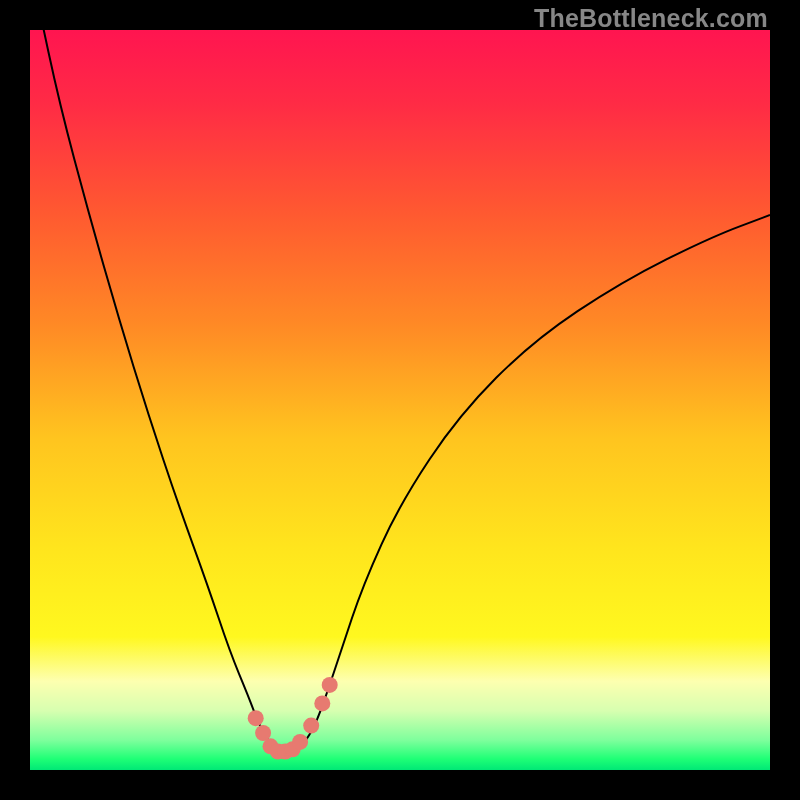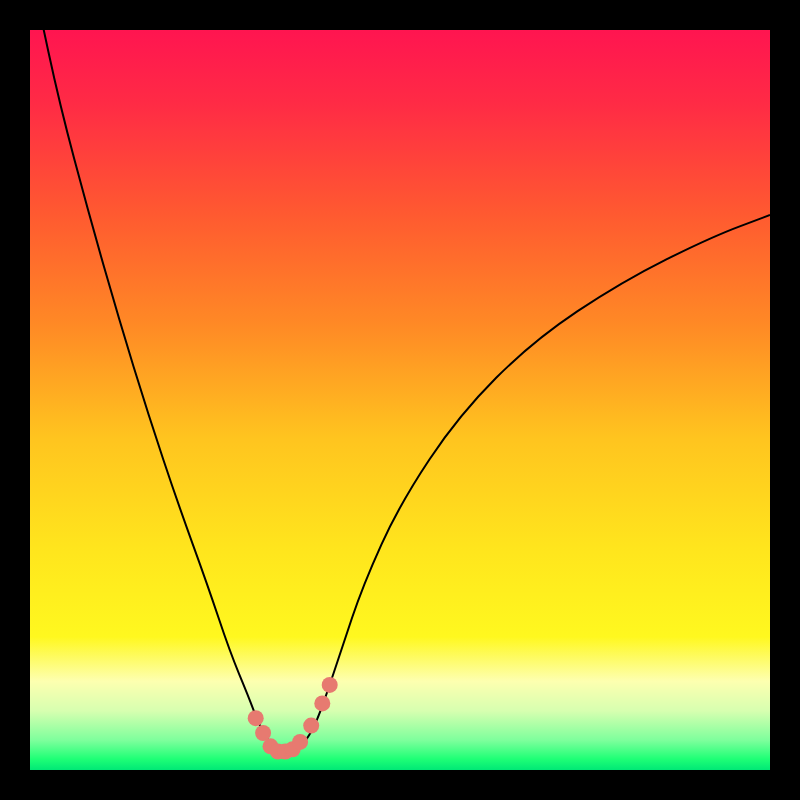--- a/index.html
+++ b/index.html
@@ -81,13 +81,14 @@
           <circle cx="247.9" cy="721.5" r="8" class="dot" fill="#e77a70"></circle>
           <circle cx="255.29999999999998" cy="721.5" r="8" class="dot" fill="#e77a70"></circle>
           <circle cx="262.7" cy="719.28" r="8" class="dot" fill="#e77a70"></circle>
           <circle cx="270.09999999999997" cy="711.88" r="8" class="dot" fill="#e77a70"></circle>
           <circle cx="281.2" cy="695.6" r="8" class="dot" fill="#e77a70"></circle>
           <circle cx="292.3" cy="673.4" r="8" class="dot" fill="#e77a70"></circle>
           <circle cx="299.70000000000005" cy="654.9" r="8" class="dot" fill="#e77a70"></circle>
         </g>
     </svg>
   </div>
+  <div class="watermark">TheBottleneck.com</div>
 </div>
 
 </body></html>

